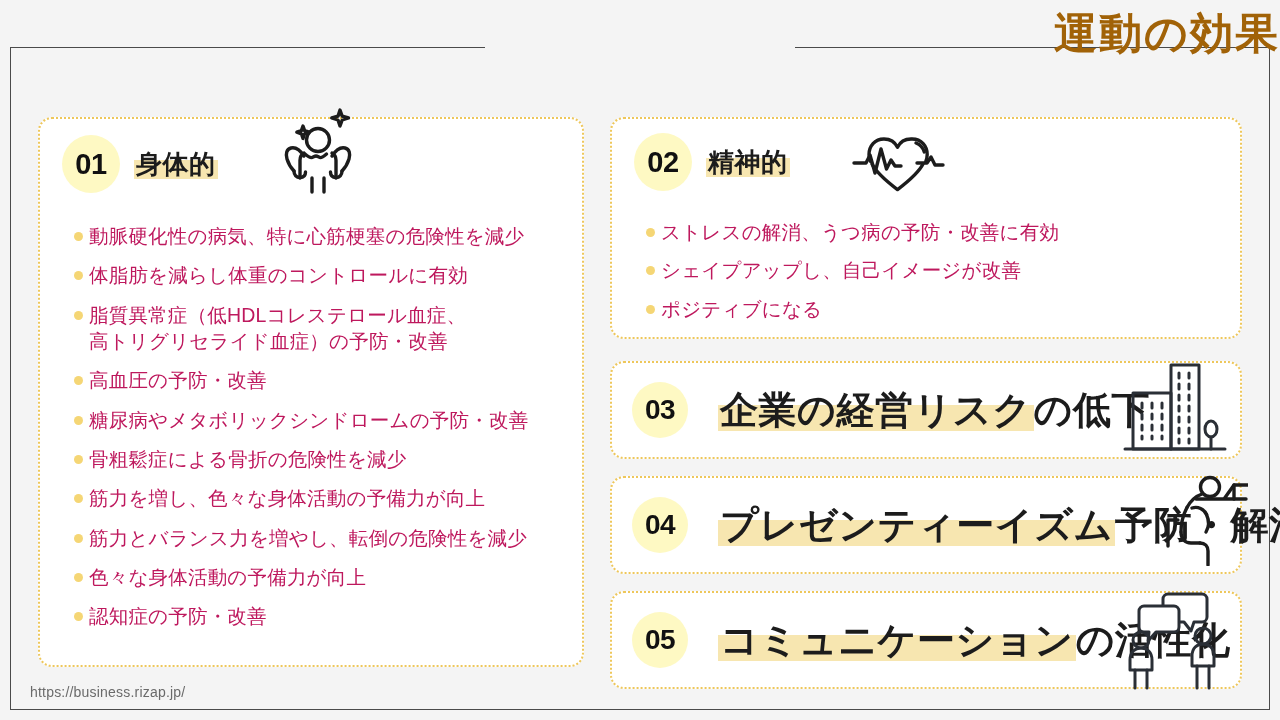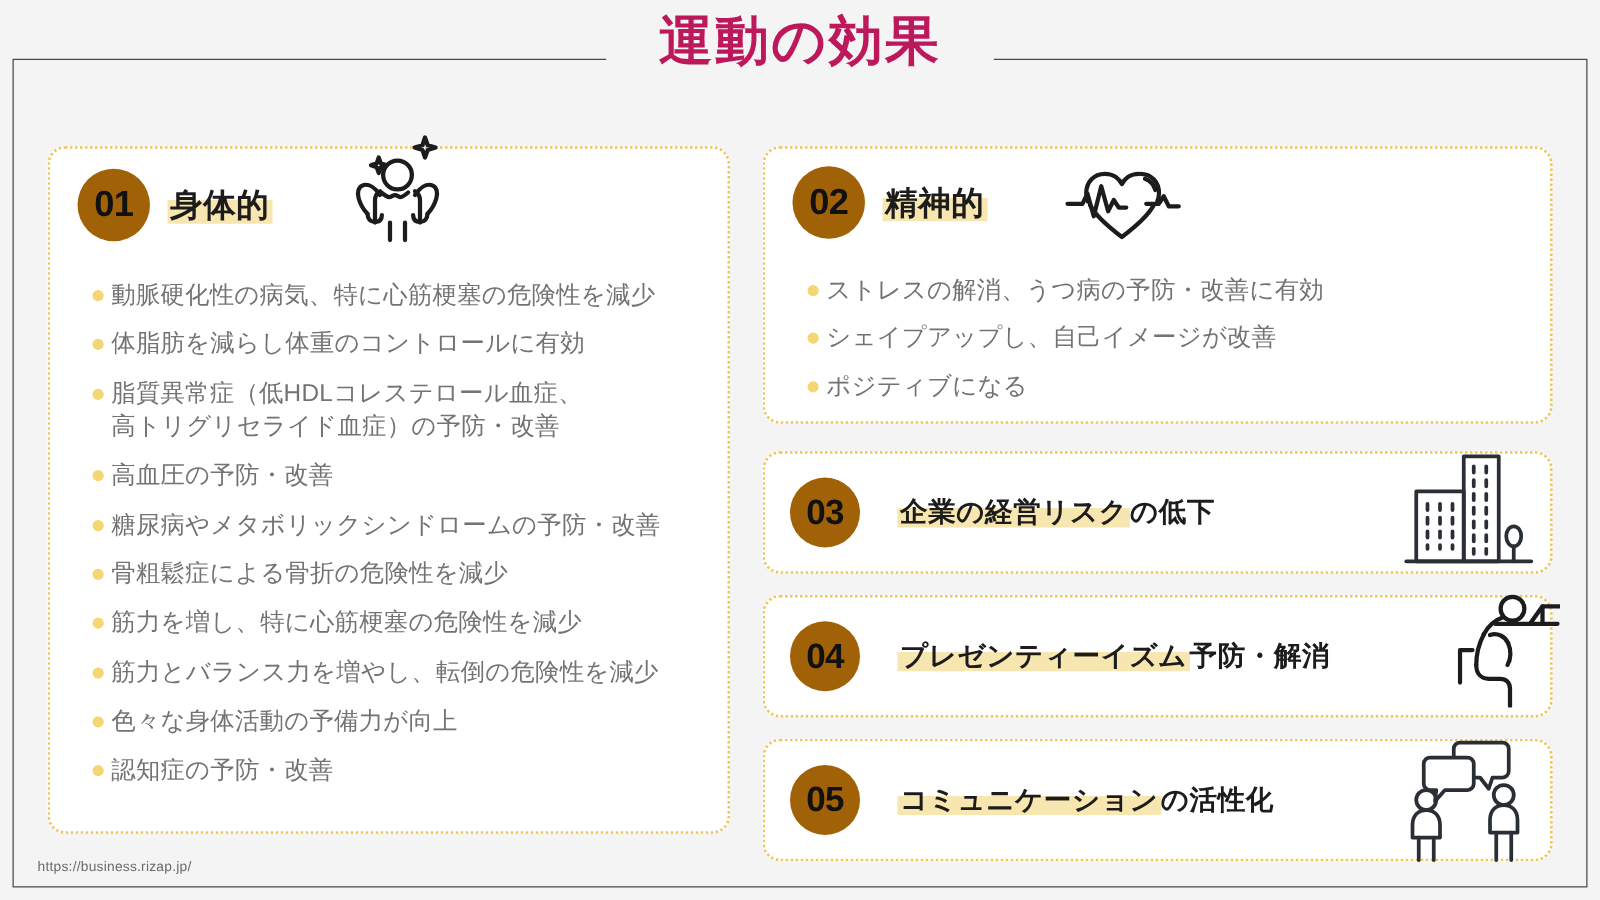--- a/index.html
+++ b/index.html
@@ -21,24 +21,24 @@
   .title-mask {
     position: absolute;
     left: 485px; top: 26px;
     width: 310px; height: 46px;
     background: #f4f4f4;
     z-index: 3;
   }
   .slide-title {
     position: absolute;
     left: 0; right: 0; top: 12px;
-    text-align: center;
+    text-align: right;
     font-size: 43px;
     font-weight: bold;
-    color: #be185d;
+    color: #a16207;
     letter-spacing: 2px;
     line-height: 1;
     z-index: 4;
     white-space: nowrap;
   }
 
   
   .card {
     position: absolute;
     background: #ffffff;
@@ -56,21 +56,21 @@
     display: flex;
     align-items: center;
   }
   #card-01 .card-head { left: 22px; top: 16px; }
   #card-02 .card-head { left: 22px; top: 14px; }
   .row-card .card-head { left: 20px; top: 50%; transform: translateY(-50%); gap: 16px; }
 
   .badge {
     width: 58px; height: 58px;
     border-radius: 50%;
-    background: #a16207;
+    background: #fef9c3;
     color: #111;
     font-size: 29px;
     font-weight: bold;
     display: flex;
     align-items: center;
     justify-content: center;
     flex: 0 0 auto;
     letter-spacing: -0.5px;
     text-align: center;
   }
@@ -78,36 +78,36 @@
 
   .head-text {
     margin-left: 14px;
     font-size: 26px;
     font-weight: bold;
     color: #1c1c1c;
     white-space: nowrap;
     line-height: 1.18;
     letter-spacing: 0.5px;
   }
-  .row-card .head-text { font-size: 22px; }
+  .row-card .head-text { font-size: 38px; }
   .hl {
     background: linear-gradient(to top, #f7e6b0 0%, #f7e6b0 62%, rgba(247,230,176,0) 62%);
     padding: 0 2px;
   }
   .plain { color: #1c1c1c; }
 
   
   .bullets { position: absolute; left: 34px; right: 16px; }
   #card-01 .bullets { top: 104px; }
   #card-02 .bullets { top: 100px; }
   .bullet {
     display: flex;
     align-items: flex-start;
     font-size: 19.5px;
-    color: #737373;
+    color: #be185d;
     line-height: 1.35;
     margin-bottom: 13px;
     letter-spacing: 0.2px;
   }
   #card-02 .bullet { margin-bottom: 12px; }
   .dot {
     width: 9px; height: 9px;
     border-radius: 50%;
     background: #f5d675;
     margin-top: 9px;
@@ -121,21 +121,21 @@
   #icon-01 { left: 272px; top: 104px; }
   #icon-02 { left: 846px; top: 130px; }
   #icon-03 { left: 1123px; top: 357px; }
   #icon-04 { left: 1166px; top: 470px; }
   #icon-05 { left: 1122px; top: 588px; }
 
   
   .footer-url {
     position: absolute;
     left: 30px; bottom: 20px;
-    font-size: 11px;
+    font-size: 14px;
     color: #6a6a6a;
     letter-spacing: 0.2px;
     z-index: 6;
   }
 </style>
 </head>
 <body>
 
 <div class="slide">
 
@@ -169,21 +169,21 @@
       <div class="bullet">
           <span class="dot"></span>
           <span class="btext">糖尿病やメタボリックシンドロームの予防・改善</span>
         </div>
       <div class="bullet">
           <span class="dot"></span>
           <span class="btext">骨粗鬆症による骨折の危険性を減少</span>
         </div>
       <div class="bullet">
           <span class="dot"></span>
-          <span class="btext">筋力を増し、特に心筋梗塞の危険性を減少</span>
+          <span class="btext">筋力を増し、色々な身体活動の予備力が向上</span>
         </div>
       <div class="bullet">
           <span class="dot"></span>
           <span class="btext">筋力とバランス力を増やし、転倒の危険性を減少</span>
         </div>
       <div class="bullet">
           <span class="dot"></span>
           <span class="btext">色々な身体活動の予備力が向上</span>
         </div>
       <div class="bullet">

